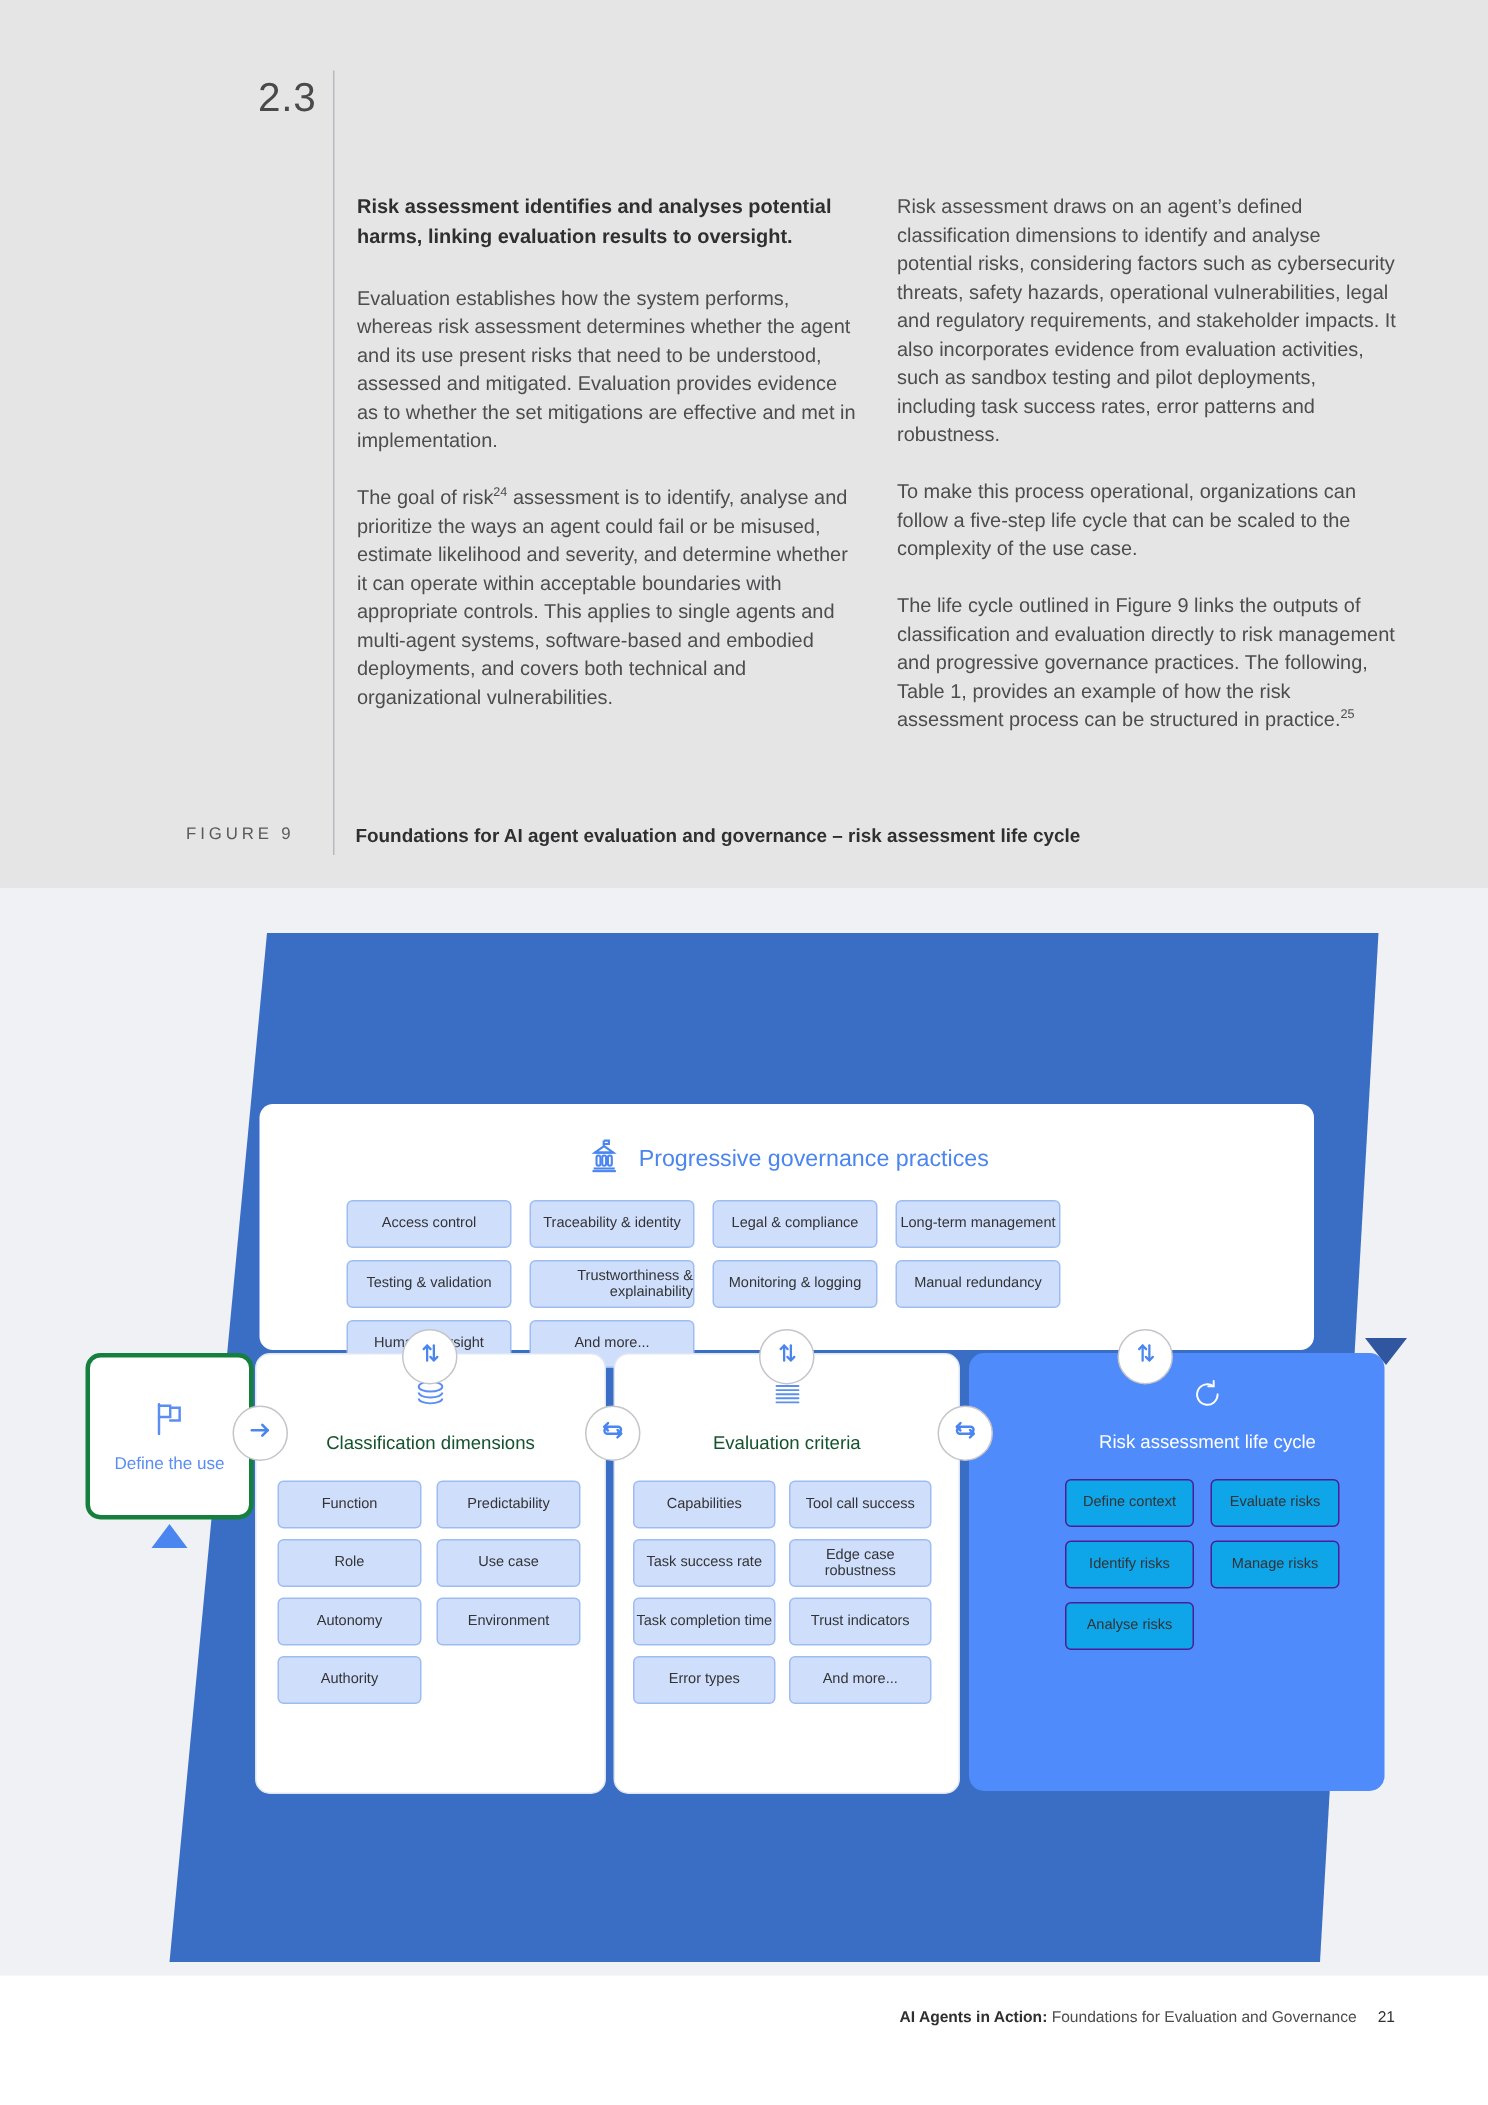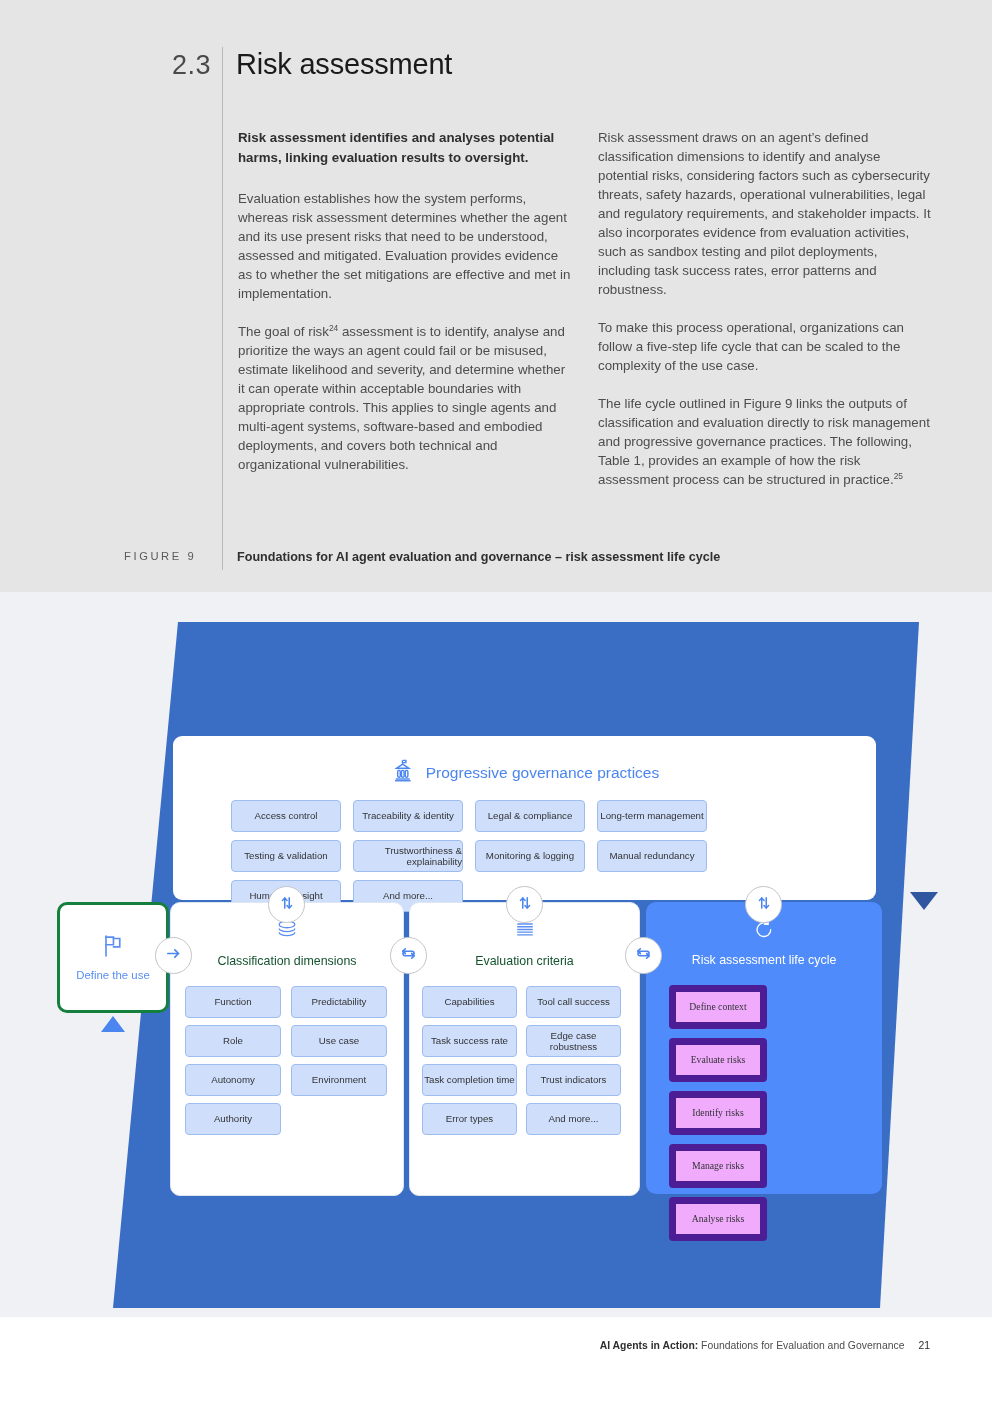--- a/index.html
+++ b/index.html
@@ -83,21 +83,21 @@
   }
 
   
   .panel{
     position:absolute;top:310px;border-radius:10px;
   }
   .panel.white{background:#ffffff;border:1px solid #dfe6f3;}
   .panel.blue{background:#4f8bfa;}
   .p-class{left:170px;width:232px;height:292px;}
   .p-eval {left:409px;width:229px;height:292px;}
-  .p-risk {left:646px;width:236px;height:292px;}
+  .p-risk {left:646px;width:236px;height:292px;padding-left:41px;}
 
   .panel-head{
     display:flex;flex-direction:column;align-items:center;
     padding-top:16px;gap:7px;
   }
   .panel-head .ttl{
     font-size:12.4px;text-align:center;line-height:15px;color:#14532d;
   }
   .panel.blue .panel-head .ttl{color:#ffffff;}
 
@@ -107,21 +107,21 @@
   }
   .item{
     width:94px;height:30px;border-radius:4px;
     background:#cfdffb;border:1px solid #9dbdf2;
     display:flex;align-items:center;justify-content:center;text-align:center;
     font-size:9.7px;color:#333335;line-height:11.5px;
   }
   .p-eval .items{padding-left:12px;gap:7px 9px;}
   .p-eval .item{width:93px;}
   .p-risk .items{padding-left:23px;gap:9px 11px;}
-  .p-risk .item{background:#f0abfc;border:7px solid #4c1d95;width:84px;height:30px;font-family:Liberation Serif, serif;}
+  .p-risk .item{background:#0ea5e9;border:1px solid #4c1d95;width:84px;height:30px;}
 
   
   .badge{
     position:absolute;width:35px;height:35px;border-radius:50%;
     background:#ffffff;border:1px solid #c3c5ca;
     display:flex;align-items:center;justify-content:center;
     z-index:6;
   }
 
   
@@ -144,21 +144,20 @@
   .footer b{font-weight:700;color:#2f2f31;}
   .footer .pg{display:inline-block;margin-left:14px;font-weight:400;color:#2f2f31;}
 </style>
 </head>
 <body>
 
 <div class="page-top">
 
   <div class="sec-num">2.3</div>
   <div class="rule-v"></div>
-  <div class="sec-title">Risk assessment</div>
 
   <div class="col left">
     <p class="lead">Risk assessment identifies and analyses potential harms, linking evaluation results to oversight.</p>
     <p>Evaluation establishes how the system performs, whereas risk assessment determines whether the agent and its use present risks that need to be understood, assessed and mitigated. Evaluation provides evidence as to whether the set mitigations are effective and met in implementation.</p>
     <p><span>The goal of risk</span><sup>24</sup><span> assessment is to identify, analyse and prioritize the ways an agent could fail or be misused, estimate likelihood and severity, and determine whether it can operate within acceptable boundaries with appropriate controls. This applies to single agents and multi-agent systems, software-based and embodied deployments, and covers both technical and organizational vulnerabilities.</span></p>
   </div>
 
   <div class="col right">
     <p>Risk assessment draws on an agent’s defined classification dimensions to identify and analyse potential risks, considering factors such as cybersecurity threats, safety hazards, operational vulnerabilities, legal and regulatory requirements, and stakeholder impacts. It also incorporates evidence from evaluation activities, such as sandbox testing and pilot deployments, including task success rates, error patterns and robustness.</p>
     <p>To make this process operational, organizations can follow a five-step life cycle that can be scaled to the complexity of the use case.</p>

